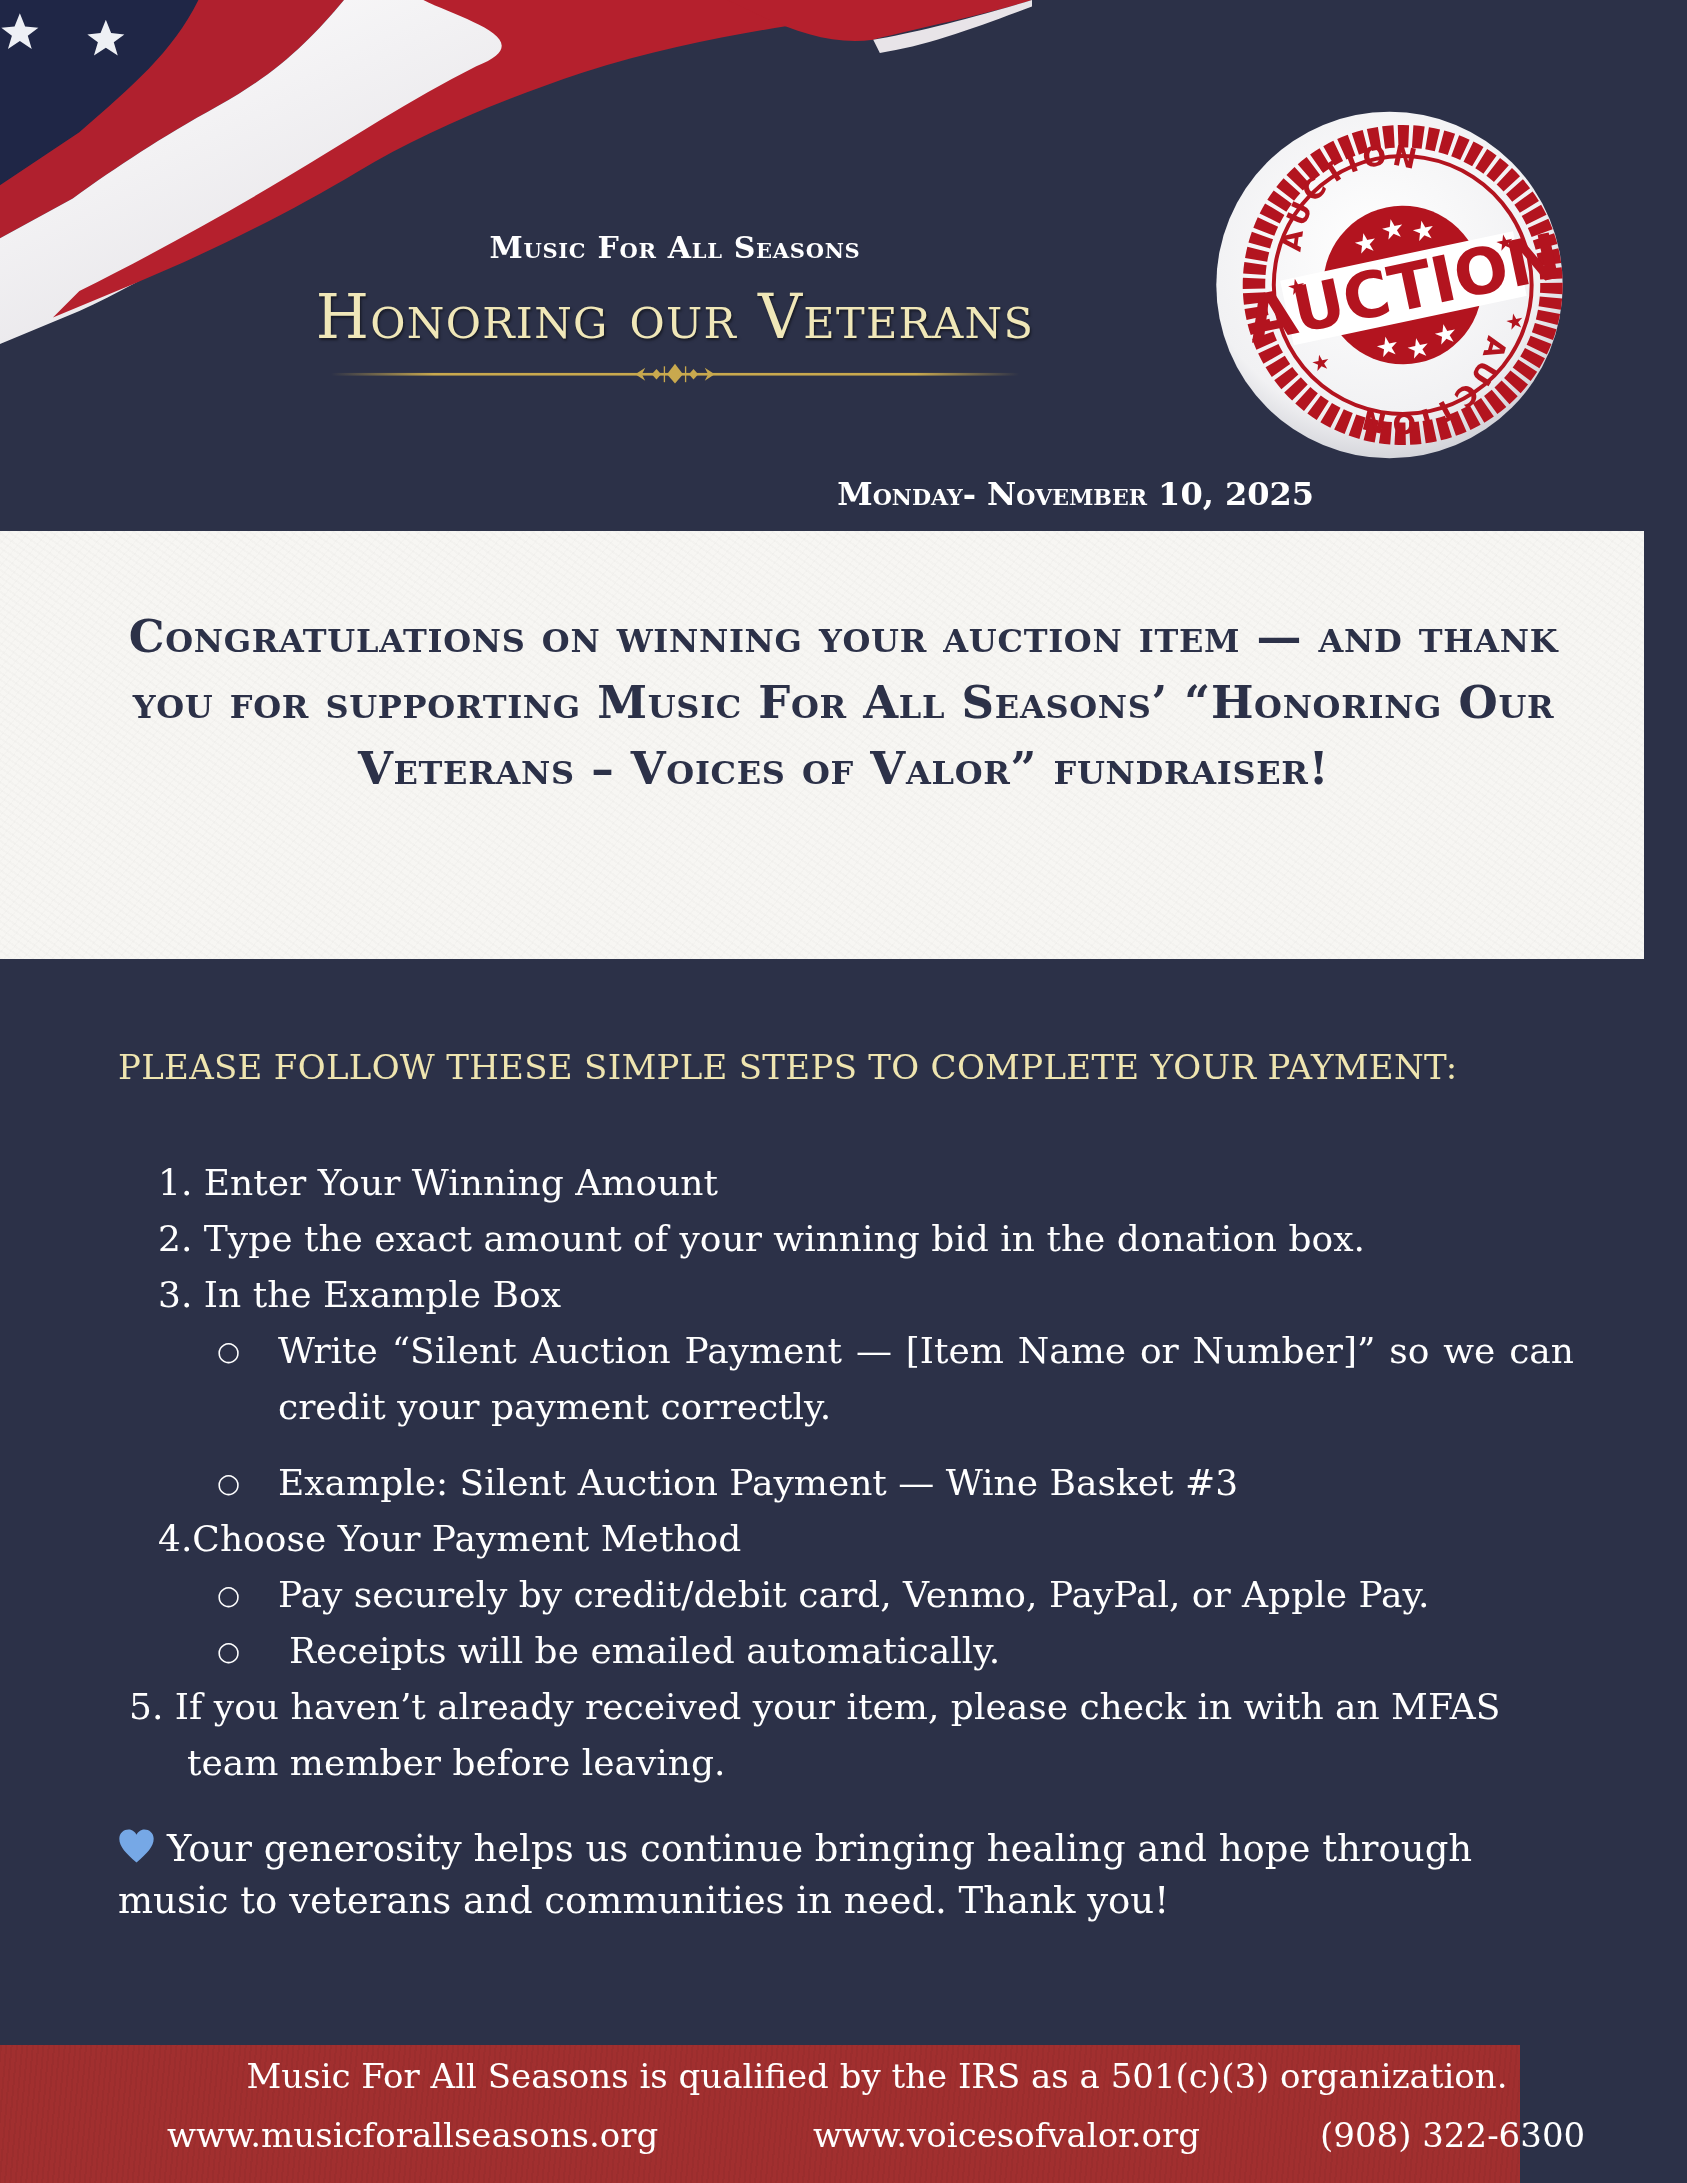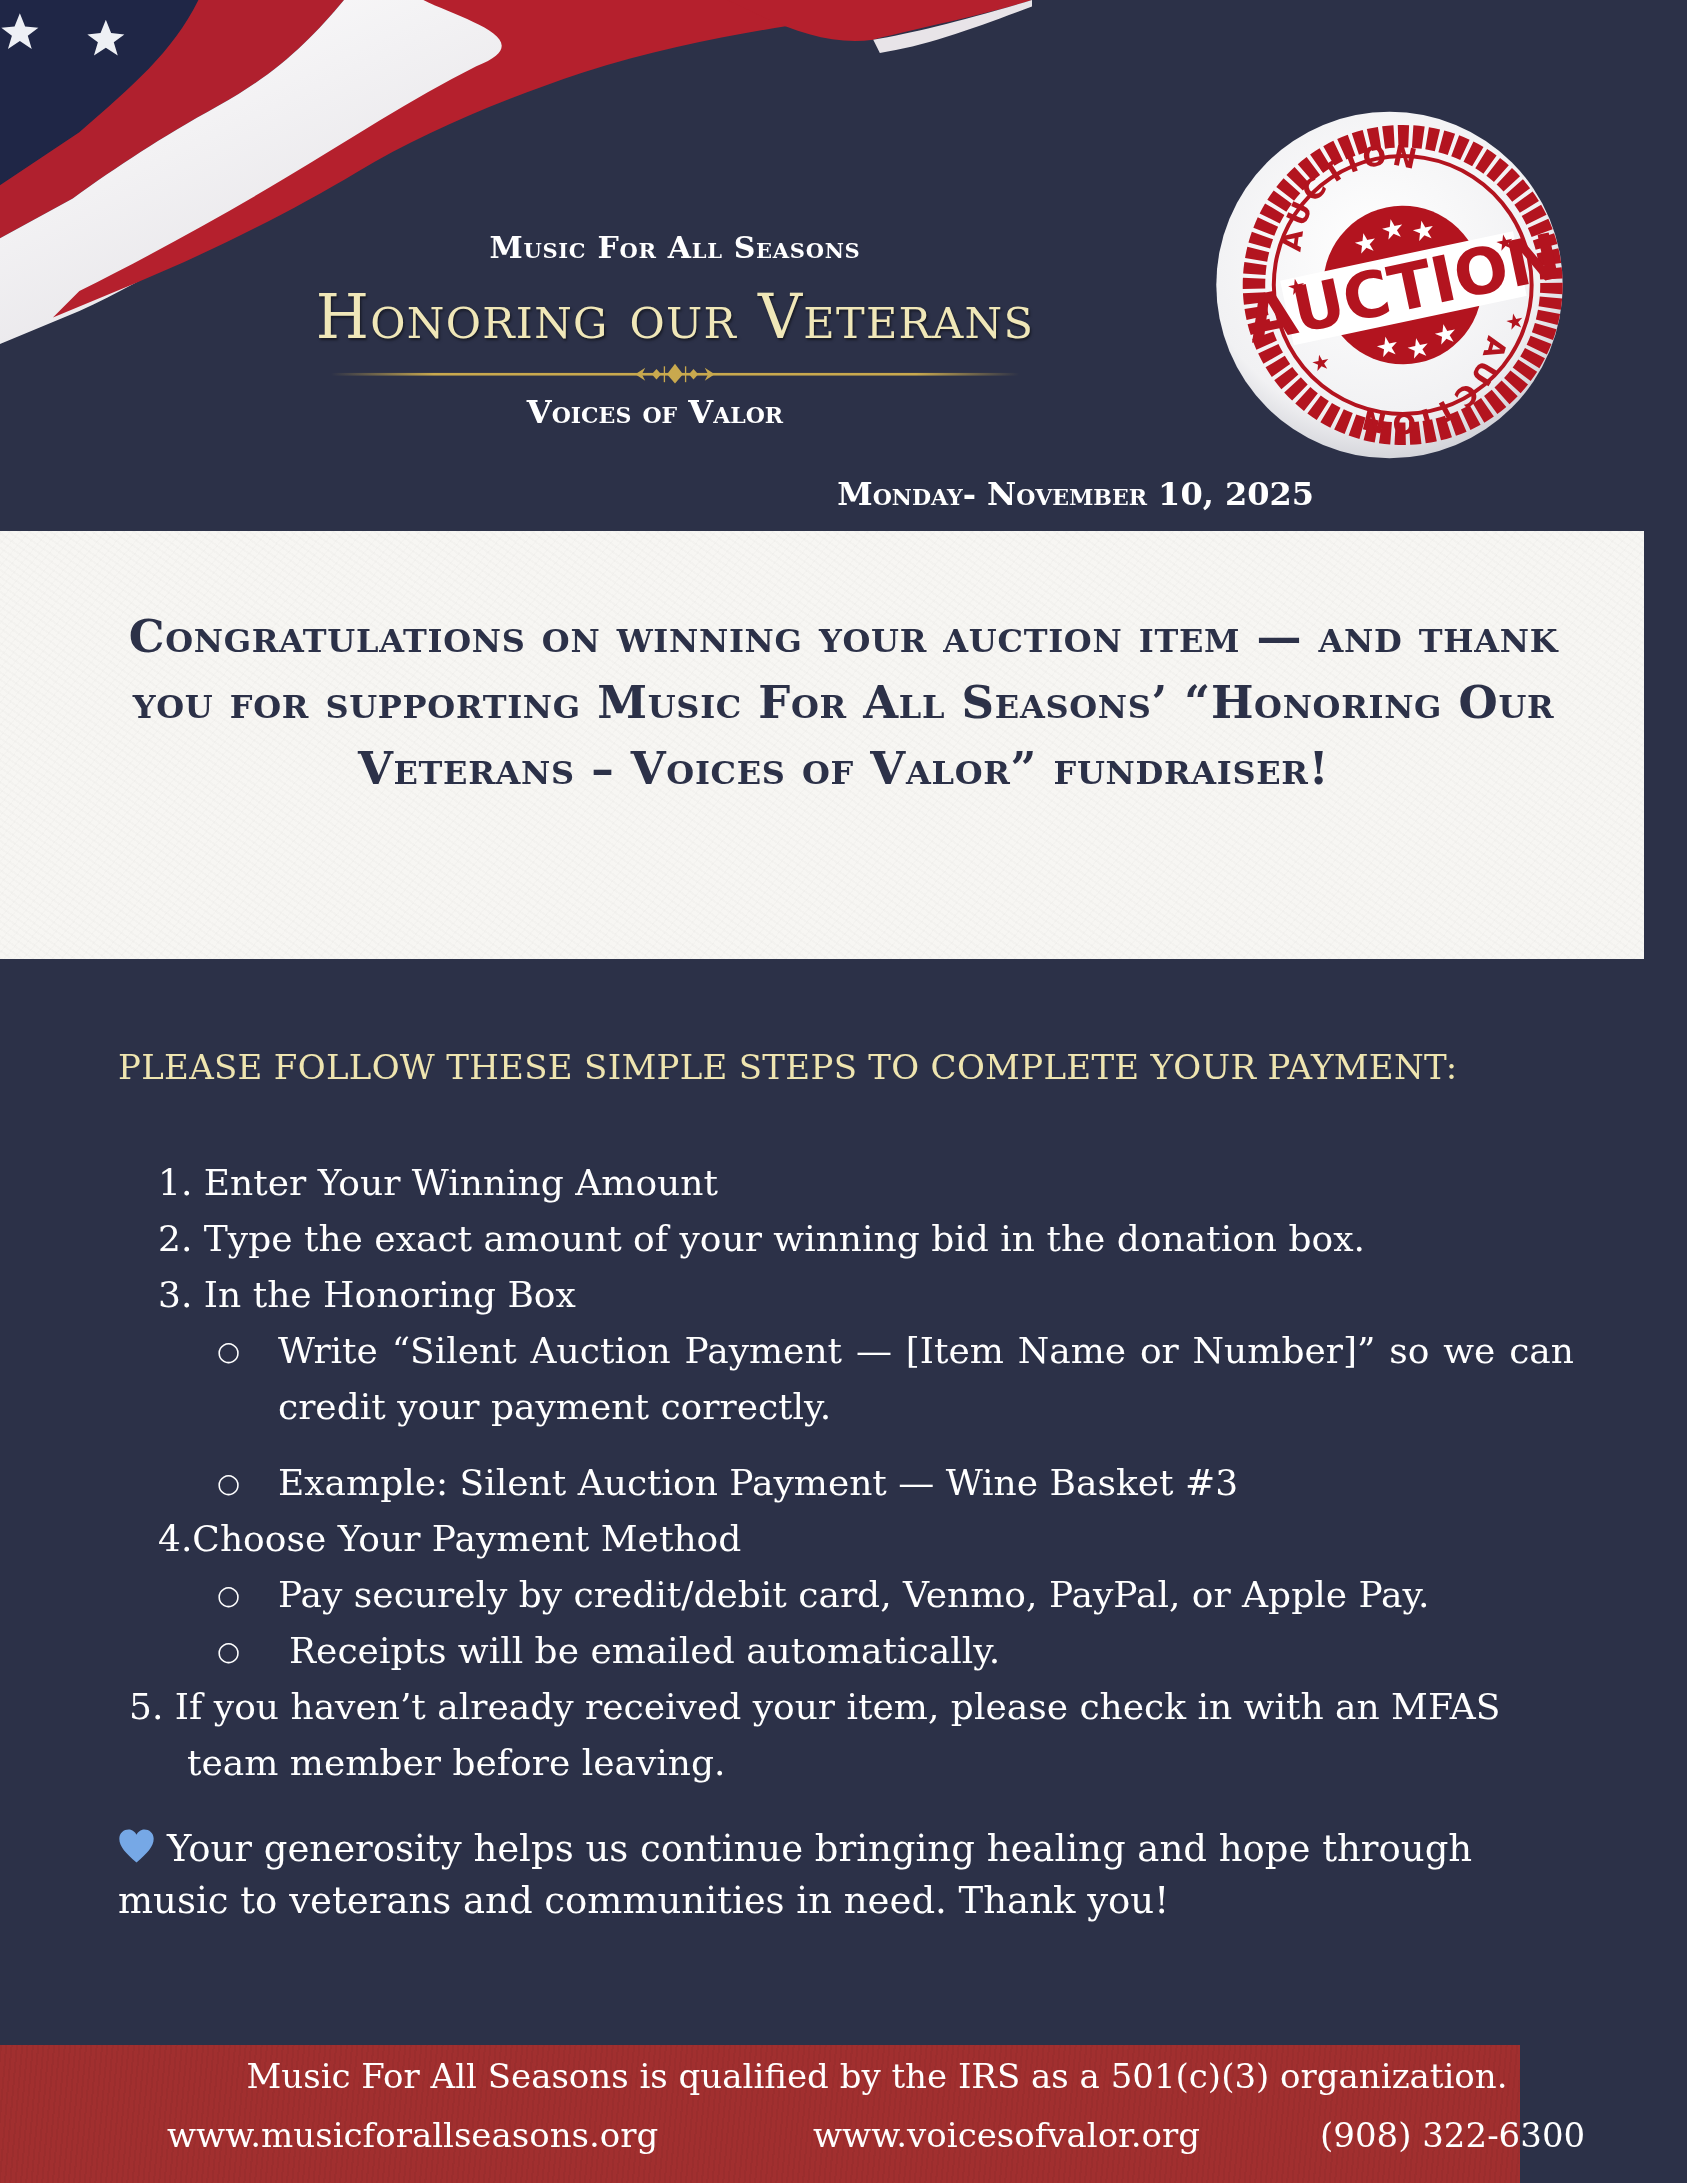--- a/index.html
+++ b/index.html
@@ -72,21 +72,20 @@
       <polygon points="460,20 475,10 470,20 475,30"></polygon>
       <polygon points="580,20 565,10 570,20 565,30"></polygon>
       <polygon points="485,20 492,12 499,20 492,28"></polygon>
       <polygon points="541,20 548,12 555,20 548,28"></polygon>
       <polygon points="508,20 520,4 532,20 520,34"></polygon>
       <rect x="503" y="8" width="2" height="24"></rect>
       <rect x="535" y="8" width="2" height="24"></rect>
     </g>
   </svg>
 
-  <div class="hdr-sub">Voices of Valor</div>
   <div class="hdr-date">Monday- November 10, 2025</div>
 
   <svg class="badge" viewBox="0 0 540 640">
     <defs>
       <radialGradient id="btn" cx="0.45" cy="0.4" r="0.65">
         <stop offset="0" stop-color="#ffffff"></stop>
         <stop offset="0.75" stop-color="#f1f1f3"></stop>
         <stop offset="1" stop-color="#c9cad1"></stop>
       </radialGradient>
       <path id="arcTop" d="M150,240 A130,130 0 0,1 390,200"></path>
@@ -133,21 +132,21 @@
   <div class="row" style="padding-left:40px;">
     <span class="num">1.</span>
     <span>Enter Your Winning Amount</span>
   </div>
   <div class="row" style="padding-left:40px;">
     <span class="num">2.</span>
     <span>Type the exact amount of your winning bid in the donation box.</span>
   </div>
   <div class="row" style="padding-left:40px;">
     <span class="num">3.</span>
-    <span>In the Honoring Box</span>
+    <span>In the Example Box</span>
   </div>
   <div class="row sub" style="padding-left:86px; width:1370px;">
     <span class="bullet" style="left:99px;">○</span>
     <span class="txt" style="padding-left:74px; text-align:justify; text-align-last:left;">Write “Silent Auction Payment — [Item Name or Number]” so we can credit your payment correctly.</span>
   </div>
   <div class="row sub" style="padding-left:86px;">
     <span class="bullet" style="left:99px;">○</span>
     <span class="txt" style="padding-left:74px;margin-top:20px;">Example: Silent Auction Payment — Wine Basket #3</span>
   </div>
   <div class="row" style="padding-left:40px;">

